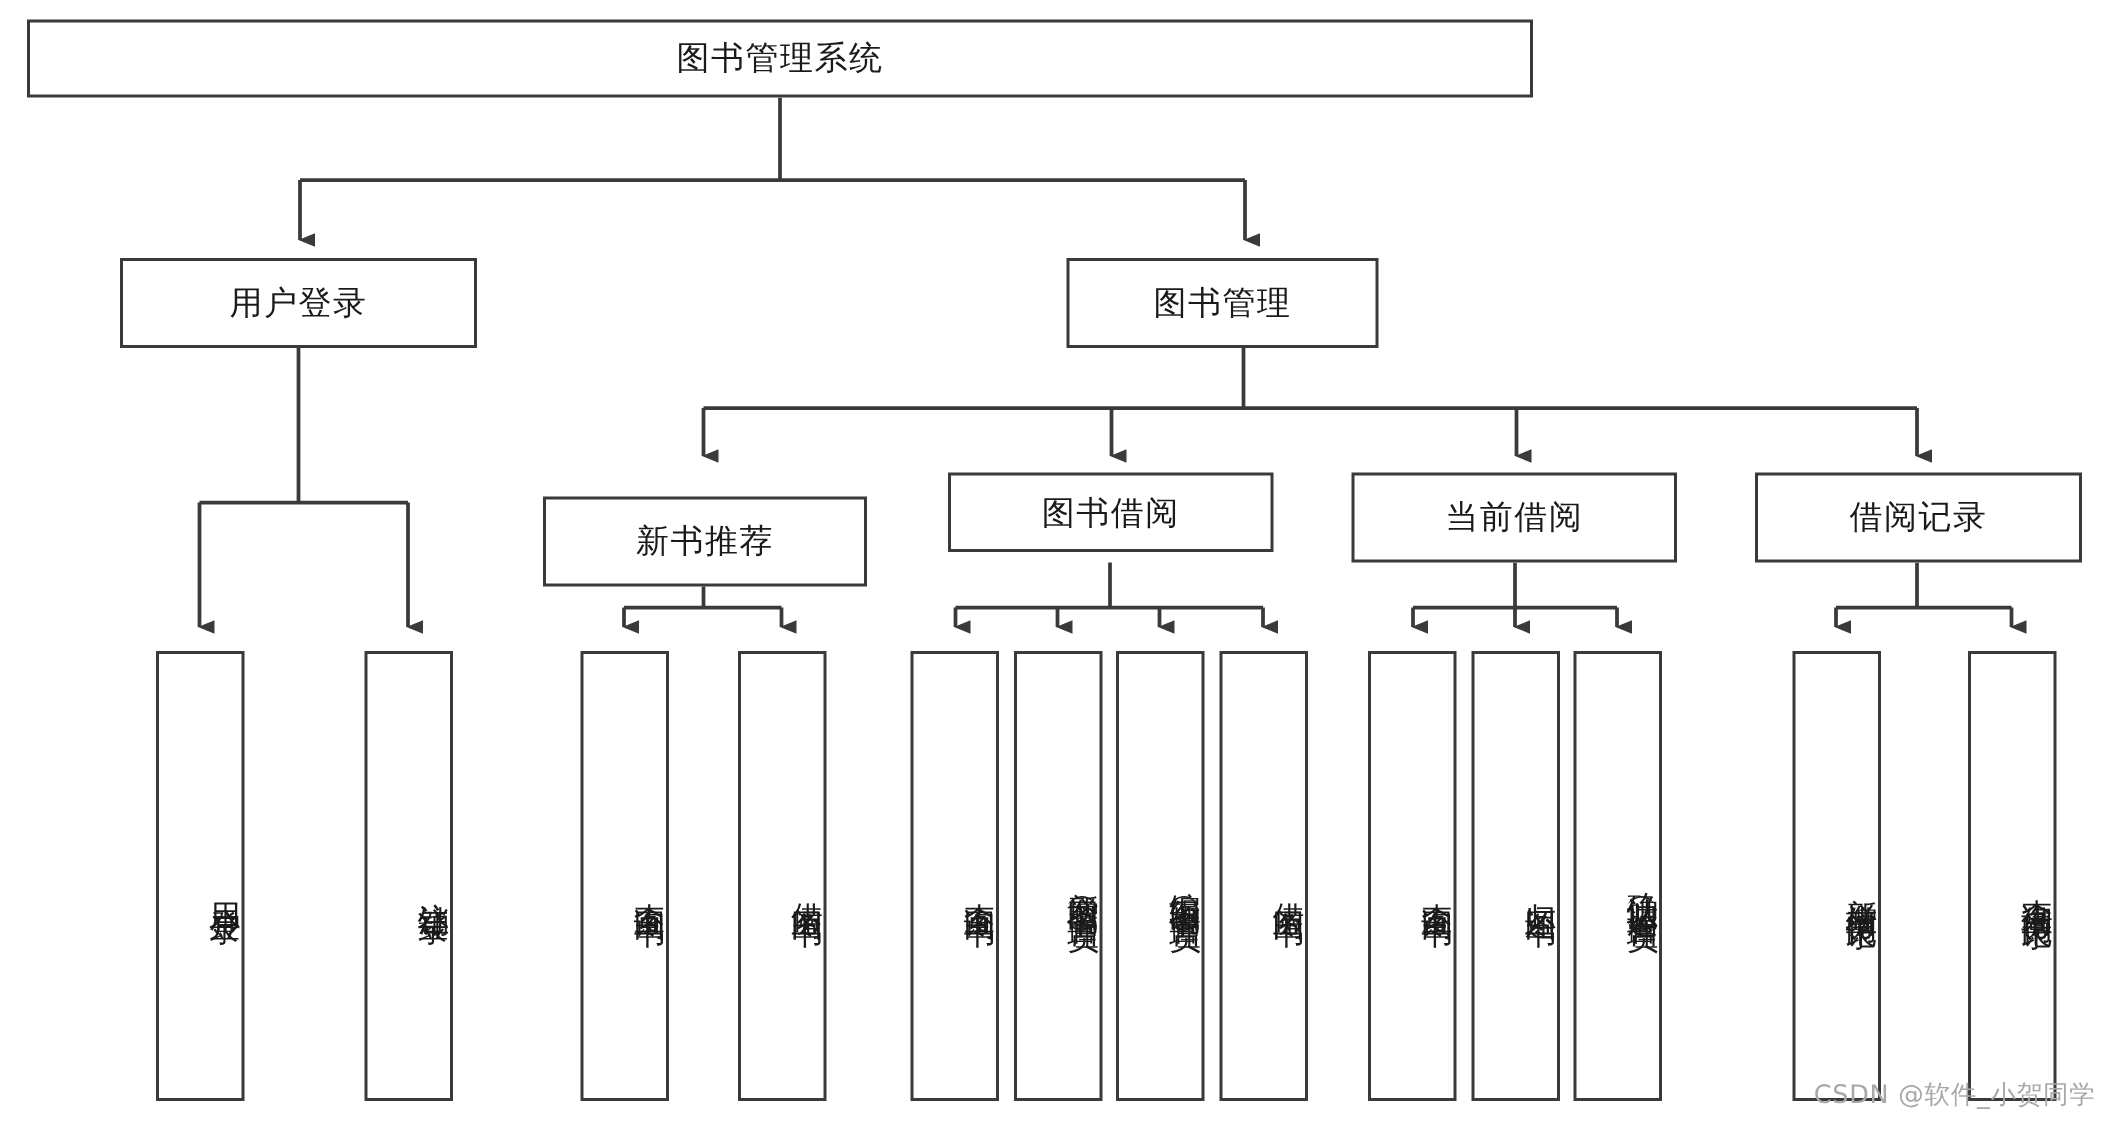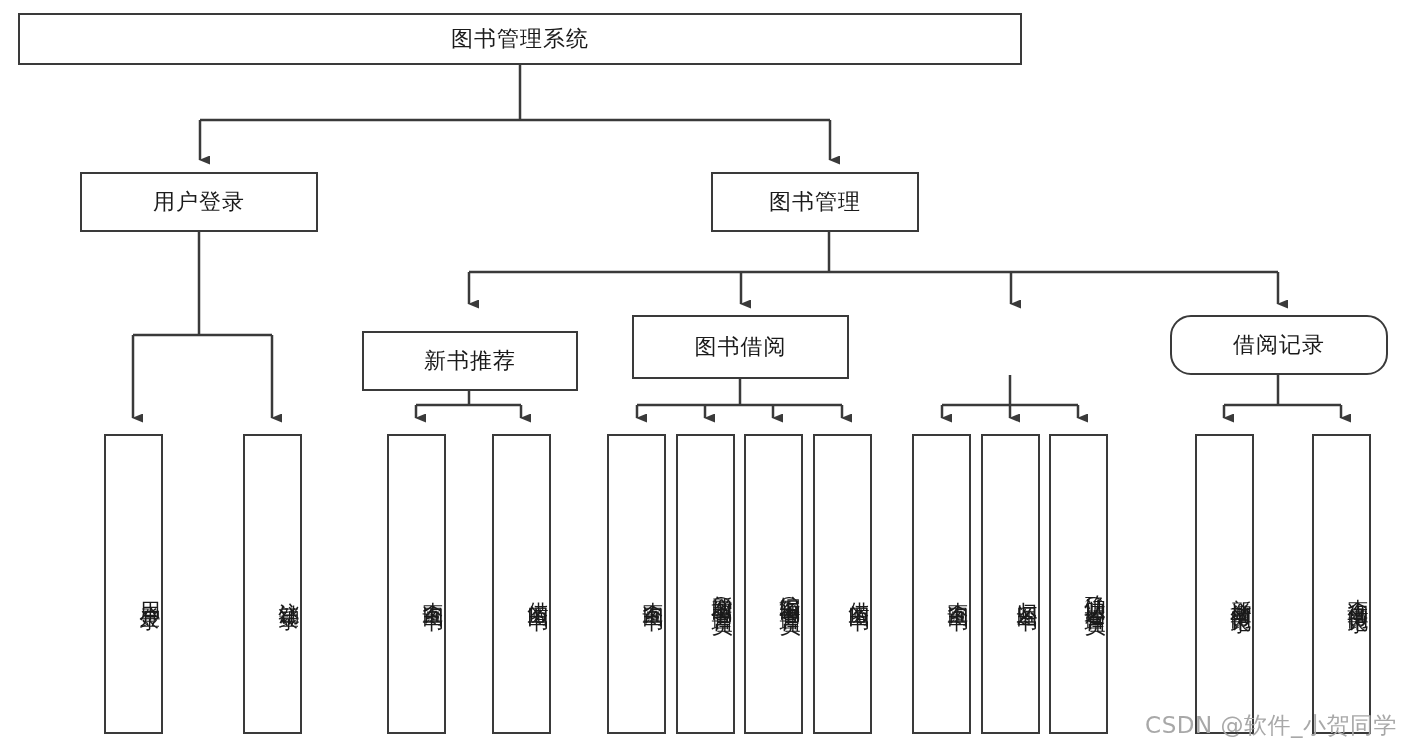--- a/index.html
+++ b/index.html
@@ -50,21 +50,21 @@
   }
   .node.vert span {
     writing-mode: vertical-rl;
     text-orientation: upright;
     line-height: 1.05;
   }
   .watermark {
     position: absolute;
     right: 8px;
     bottom: 6px;
-    font-size: 23px;
+    font-size: 17px;
     color: #a8a8a8;
     white-space: nowrap;
     letter-spacing: 0.5px;
   }
 </style>
 </head>
 <body>
 
 <div id="canvas">
 
@@ -125,24 +125,27 @@
   <div class="node horiz" style="left:80px; top:172px; width:238px; height:60px;">
     <span>用户登录</span>
   </div>
   <div class="node horiz" style="left:711px; top:172px; width:208px; height:60px;">
     <span>图书管理</span>
   </div>
 
   <div class="node horiz" style="left:362px; top:315px; width:216px; height:60px;margin-top:16px;">
     <span>新书推荐</span>
   </div>
-  <div class="node horiz" style="left:632px; top:315px; width:217px; height:64px;">
+  <div class="node horiz" style="left:632px; top:315px; width:217px; height:53px;">
     <span>图书借阅</span>
   </div>
-  <div class="node horiz" style="left:1170px; top:315px; width:218px; height:60px;border-radius:21px;">
+  <div class="node horiz" style="left:901px; top:315px; width:217px; height:60px;">
+    <span>当前借阅</span>
+  </div>
+  <div class="node horiz" style="left:1170px; top:315px; width:218px; height:60px;">
     <span>借阅记录</span>
   </div>
 
   <div class="node vert" style="left:104px; top:434px; width:59px; height:300px;">
     <span>用户登录</span>
   </div>
   <div class="node vert" style="left:243px; top:434px; width:59px; height:300px;">
     <span>注销登录</span>
   </div>
 

